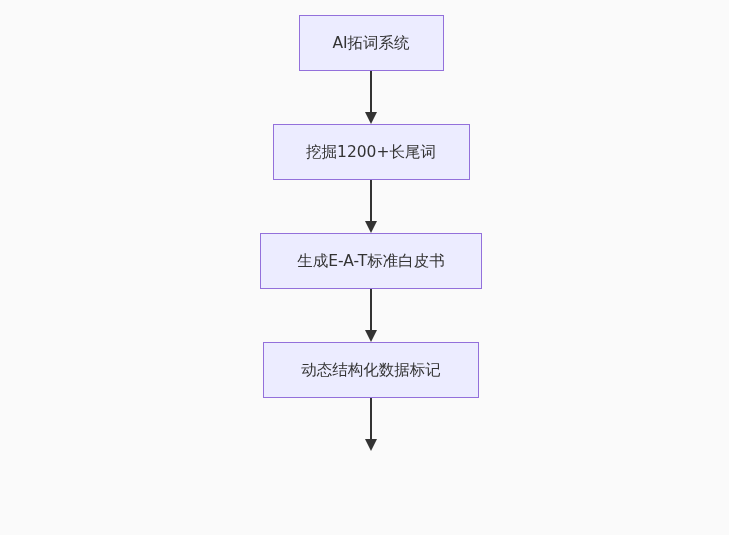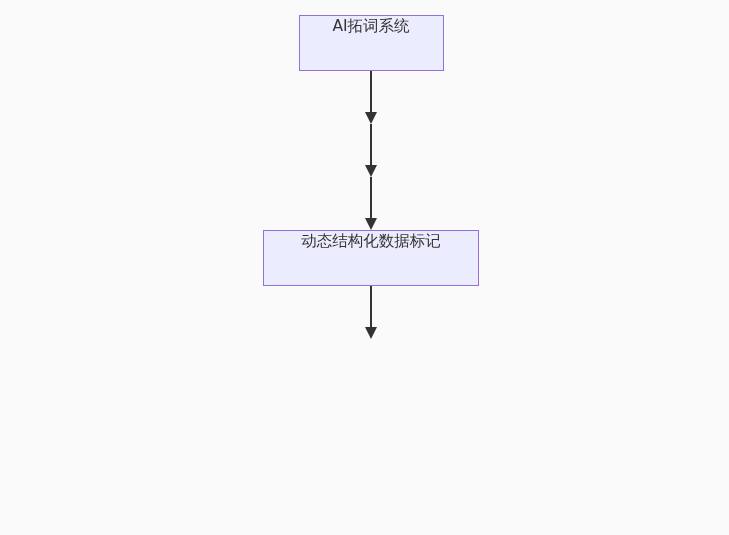--- a/index.html
+++ b/index.html
@@ -29,21 +29,21 @@
     transform: translateX(-50%);
     display: flex;
     flex-direction: column;
     align-items: center;
   }
   .node {
     height: 56px;
     background: var(--node-fill);
     border: 1px solid var(--node-border);
     display: flex;
-    align-items: flex-start;
+    align-items: center;
     justify-content: center;
     font-size: 15.5px;
     color: var(--text-color);
     text-align: center;
     white-space: nowrap;
   }
   .arrow {
     position: relative;
     width: 16px;
     height: 53px;
@@ -77,26 +77,32 @@
 
     <div class="node" style="width:145px">
       <span>AI拓词系统</span>
     </div>
 
     <div class="arrow">
       <div class="line"></div>
       <div class="head"></div>
     </div>
 
+    <div class="node" style="width:197px">
+      <span>挖掘1200+长尾词</span>
+    </div>
 
     <div class="arrow">
       <div class="line"></div>
       <div class="head"></div>
     </div>
 
+    <div class="node" style="width:222px">
+      <span>生成E-A-T标准白皮书</span>
+    </div>
 
     <div class="arrow">
       <div class="line"></div>
       <div class="head"></div>
     </div>
 
     <div class="node" style="width:216px">
       <span>动态结构化数据标记</span>
     </div>
 

